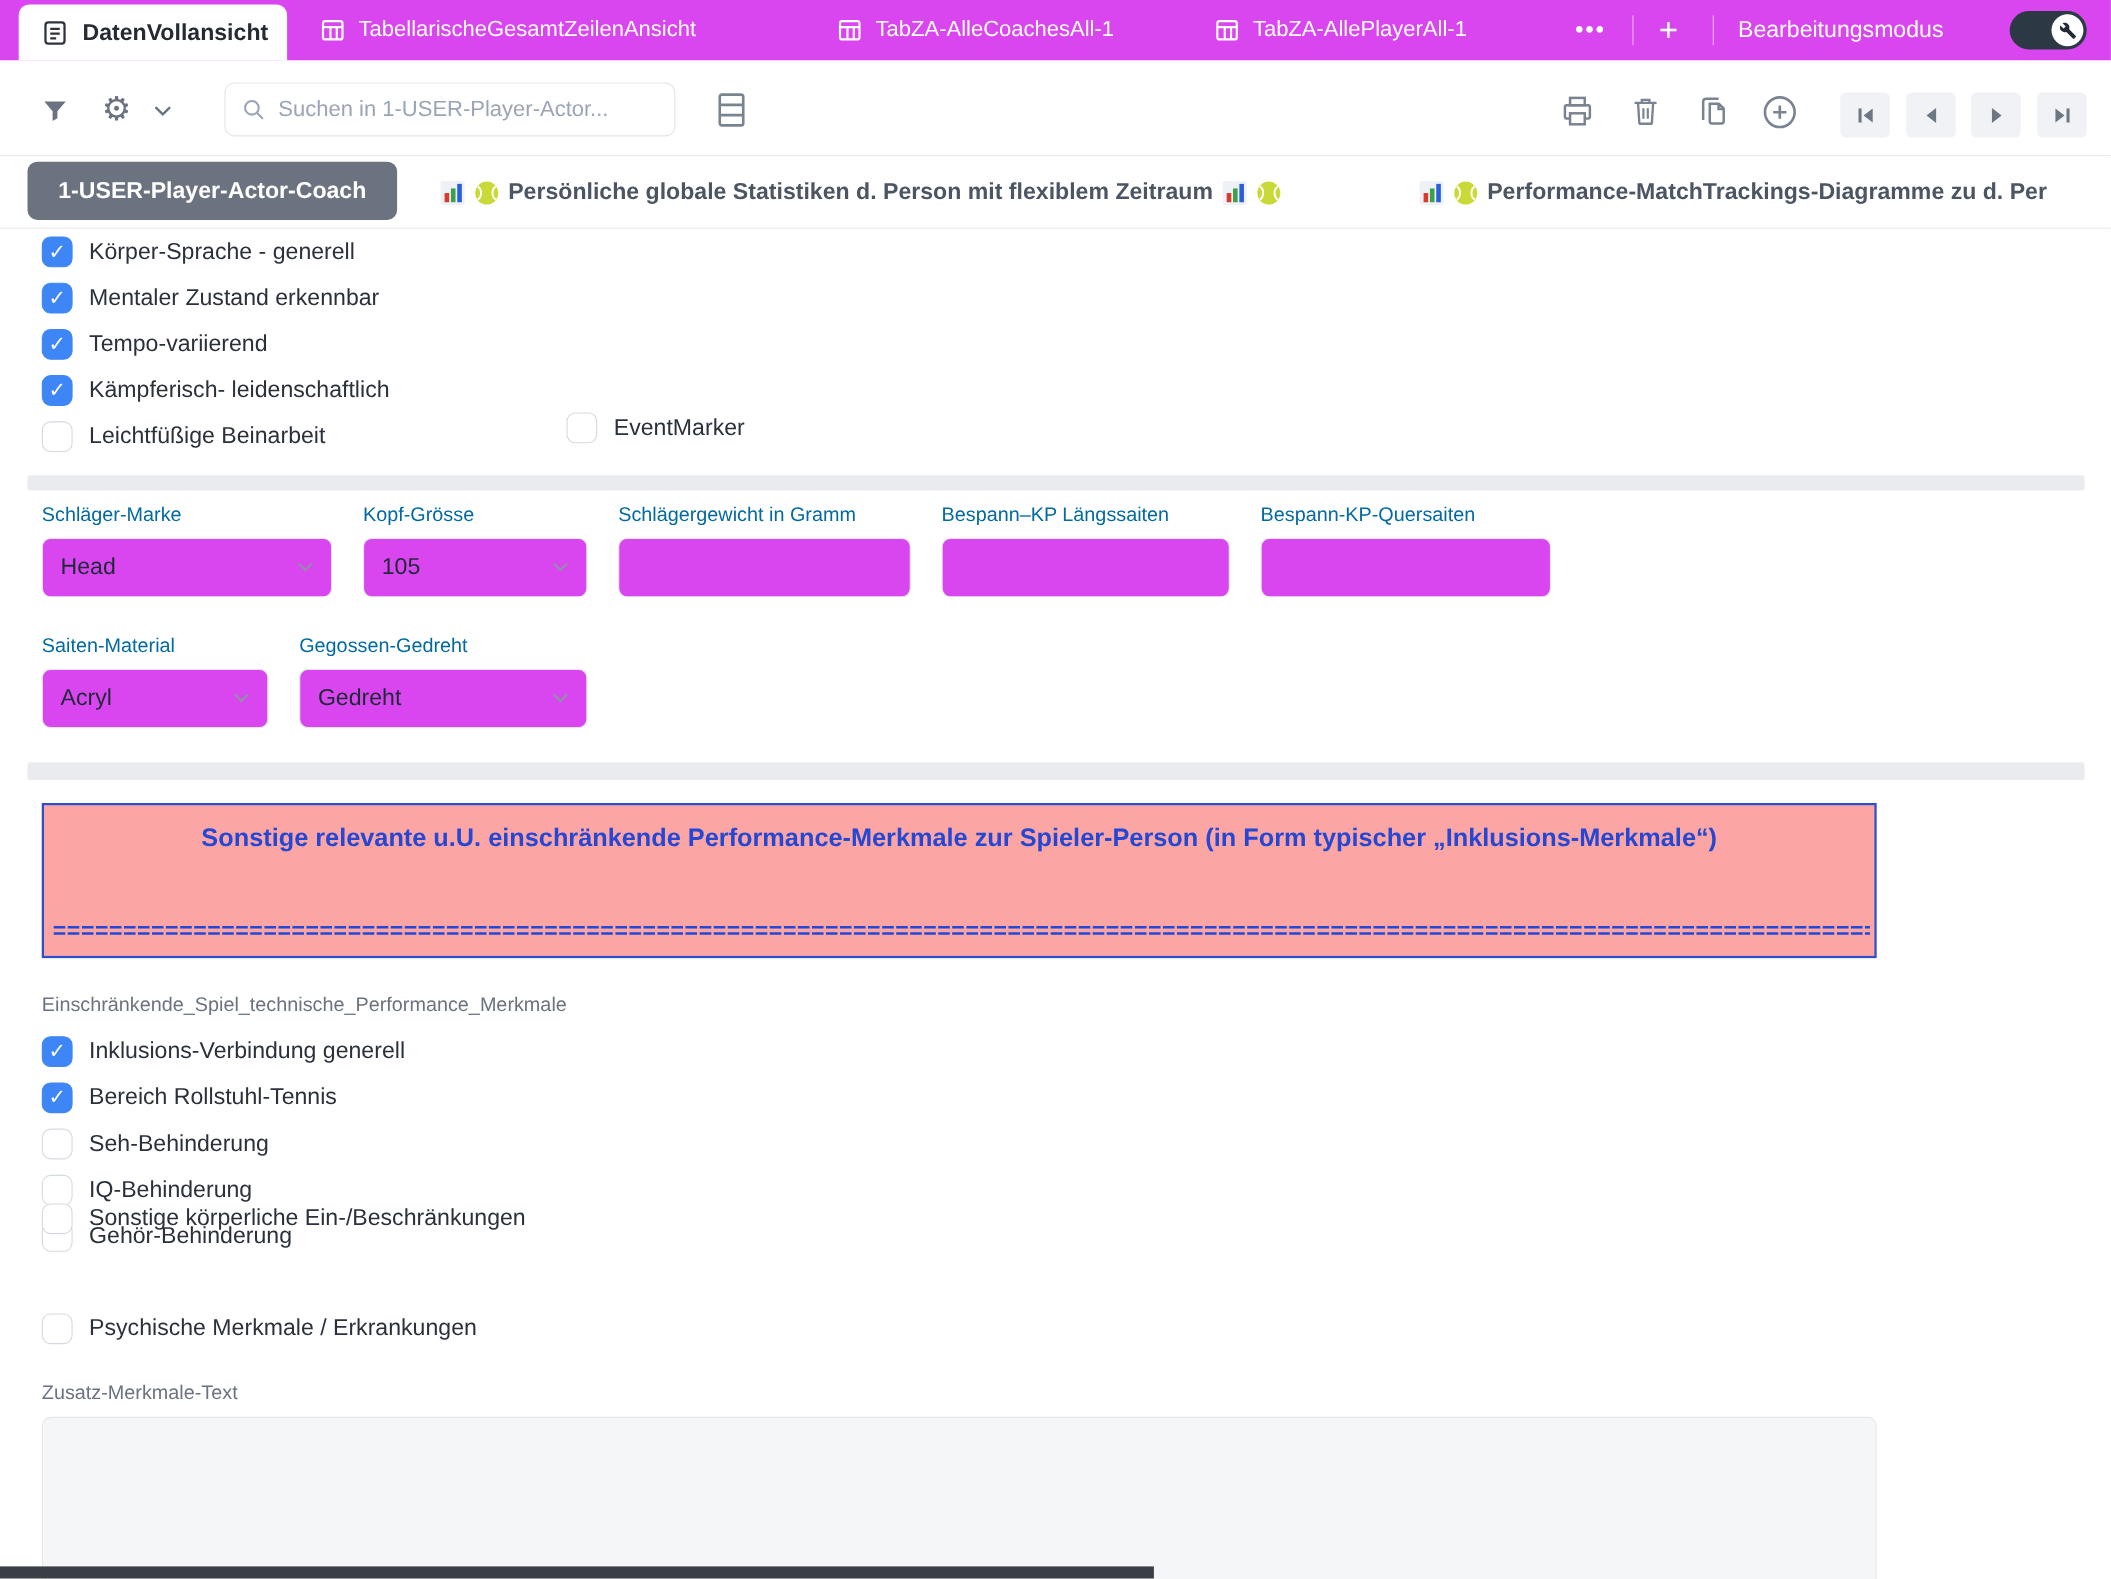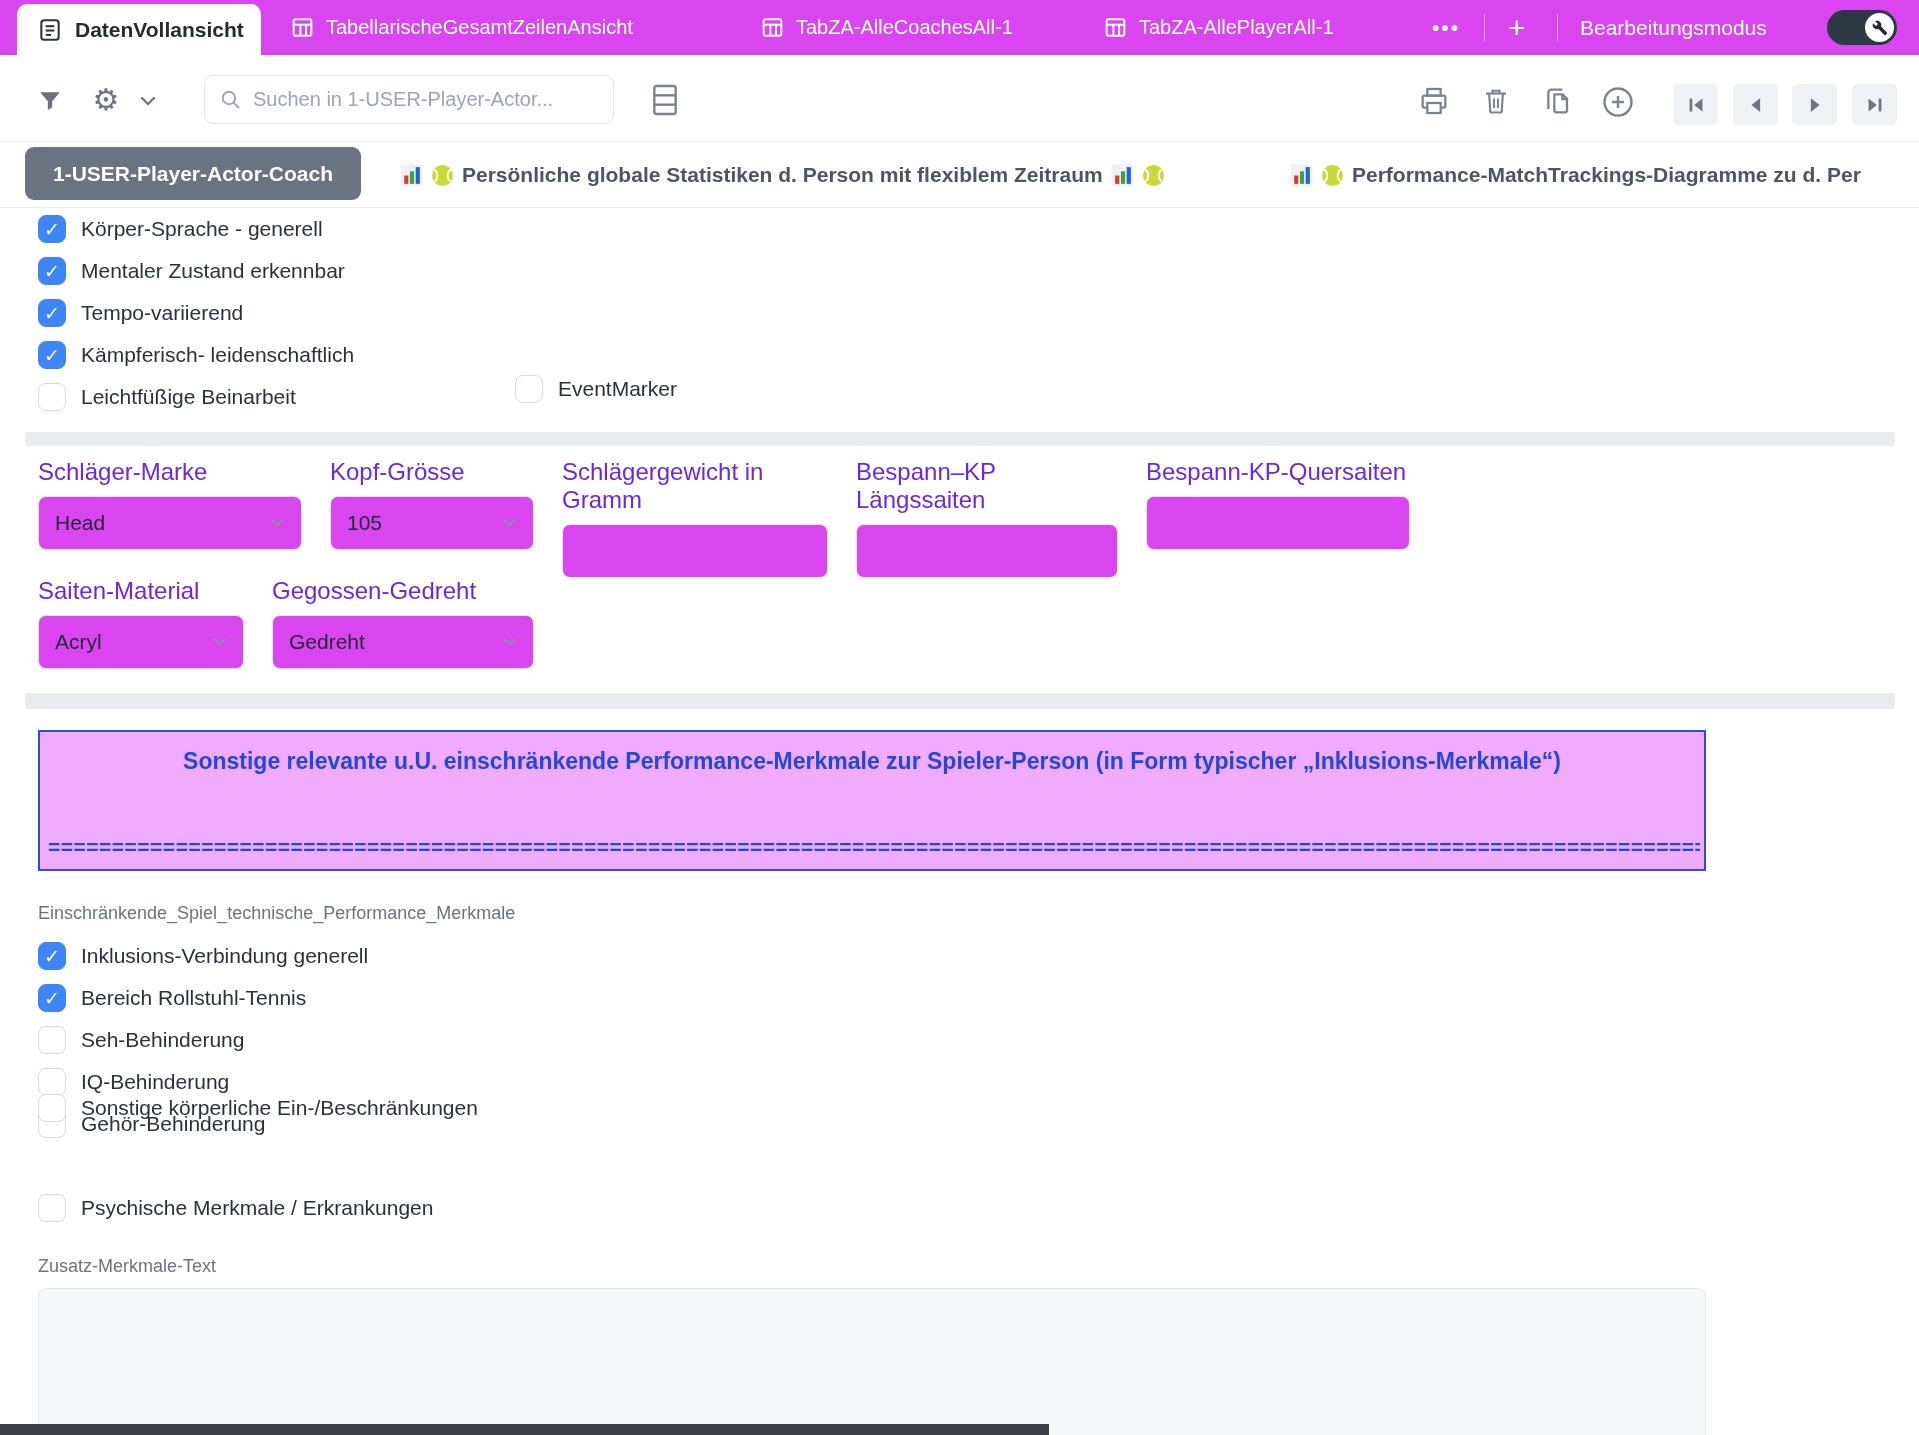--- a/index.html
+++ b/index.html
@@ -50,30 +50,30 @@
   .check-row { position:absolute; left:38px; height:42px; display:flex; align-items:center; gap:15px; }
   .cb { width:28px; height:28px; border-radius:8px; border:1.5px solid #d5dae0; background:#fff;
     display:flex; align-items:center; justify-content:center; flex:0 0 auto; }
   .cb[data-checked="true"] { background:#3e86f5; border-color:#3e86f5; }
   .cb[data-checked="true"]::after { content:"✓"; color:#fff; font-size:19px; font-weight:700; line-height:1; }
   .check-lbl { font-size:21px; color:#2b313b; }
 
   .band { position:absolute; left:25px; width:1870px; background:#e9ebee; border-radius:2px; }
 
   .fields-row { position:absolute; left:38px; display:flex; gap:28px; }
-  .field .flabel { font-size:24px; color:#6d28d9; margin-bottom:10px; }
+  .field .flabel { font-size:18px; color:#0369a1; margin-bottom:10px; }
   .control { height:54px; background:#d946ef; border:1px solid #e3e6ea; border-radius:8px;
     display:flex; align-items:center; padding:0 16px; }
   .select { justify-content:space-between; cursor:default; }
   .select .select-value { font-size:21px; color:#1f2937; }
   .control input { border:none; outline:none; background:transparent; width:100%; font-size:21px; color:#1f2937;
     font-family:"Liberation Sans","DejaVu Sans",sans-serif; }
 
   .notice { position:absolute; left:38px; top:730px; width:1668px; height:141px;
-    border:2px solid #2b4fd0; background:#f0abfc; padding:12px 55px 0 55px; }
+    border:2px solid #2b4fd0; background:#fca5a5; padding:12px 55px 0 55px; }
   .notice .ntitle { color:#2447d4; font-size:23px; font-weight:700; text-align:center; line-height:1.5; }
   .notice .neq { position:absolute; left:8px; right:4px; bottom:10px; color:#2447d4; font-size:21px;
     font-weight:700; white-space:nowrap; overflow:hidden; letter-spacing:.5px; }
 
   .section-lbl { position:absolute; left:38px; font-size:18px; color:#6b7280; }
 
   .zusatz-area { position:absolute; left:38px; top:1288px; width:1668px; height:160px;
     background:#f4f6f8; border:1px solid #e3e6ea; border-radius:8px; resize:none; outline:none;
     font-family:"Liberation Sans","DejaVu Sans",sans-serif; font-size:20px; color:#1f2937; padding:12px; }
 

